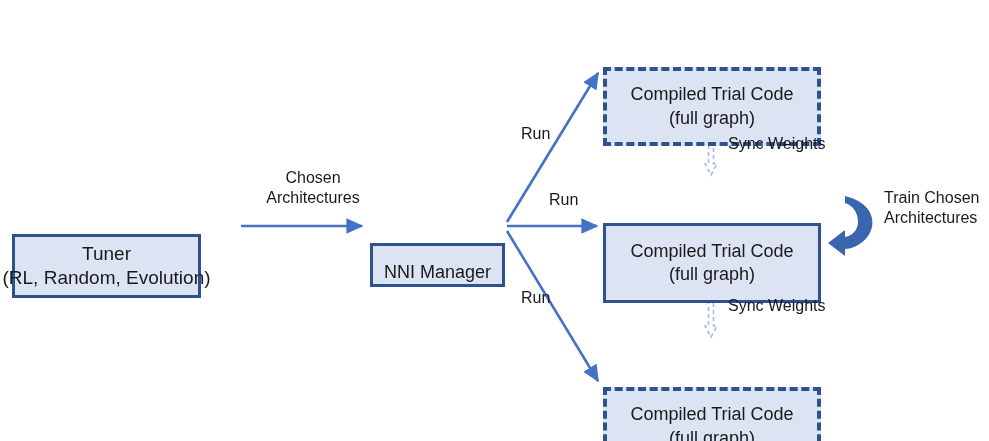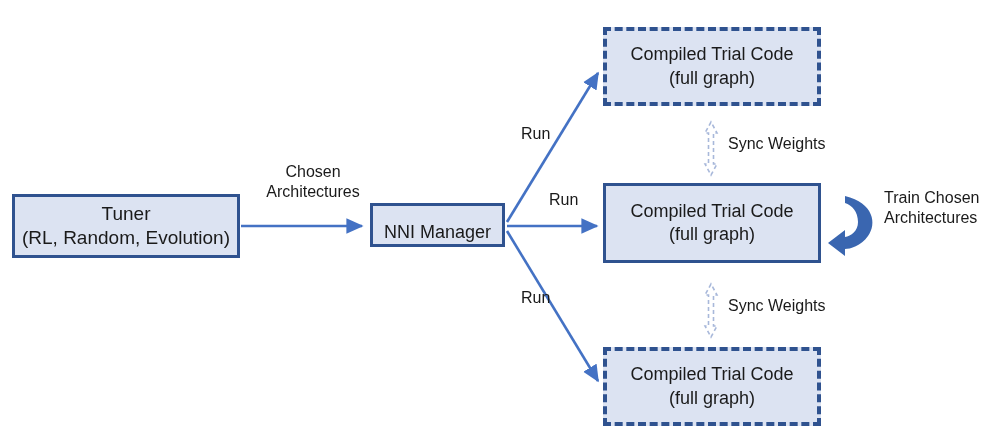--- a/index.html
+++ b/index.html
@@ -22,31 +22,32 @@
     background: #dce3f2;
     border: 3px solid #2f528f;
     box-sizing: border-box;
     display: flex;
     flex-direction: column;
     align-items: center;
     justify-content: center;
     color: #1a1a1a;
     line-height: 1.28;
     text-align: center;
+    margin-top: 40px;
   }
   .node.dashed {
     border-style: dashed;
     border-width: 4px;
   }
   .node .l1, .node .l2 {
     display: block;
     white-space: nowrap;
   }
   #tuner {
-    left: 12px;  top: 194px;  width: 228px; height: 64px;
+    left: 12px;  top: 194px;  width: 189px; height: 64px;
     font-size: 19px;
   }
   #nni-manager {
     left: 370px; top: 203px; width: 135px; height: 44px;
     font-size: 18px;
     justify-content: flex-end;
   }
   #trial-top {
     left: 603px; top: 27px;  width: 218px; height: 79px;
     font-size: 18px;
@@ -60,21 +61,21 @@
     font-size: 18px;
   }
   .edge-label {
     position: absolute;
     font-size: 16px;
     color: #1a1a1a;
     white-space: nowrap;
     line-height: 1.25;
     text-align: center;
   }
-  #label-chosen   { left: 258px; top: 162px; width: 110px; }
+  #label-chosen   { left: 258px; top: 168px; width: 110px; }
   #label-run-top  { left: 521px; top: 124px; }
   #label-run-mid  { left: 549px; top: 190px; }
   #label-run-bot  { left: 521px; top: 288px; }
   #label-sync-top { left: 728px; top: 134px; }
   #label-sync-bot { left: 728px; top: 296px; }
   #label-train    { left: 884px; top: 188px; width: 104px; text-align: left; }
   svg#wires {
     position: absolute;
     left: 0; top: 0;
     width: 989px; height: 441px;

